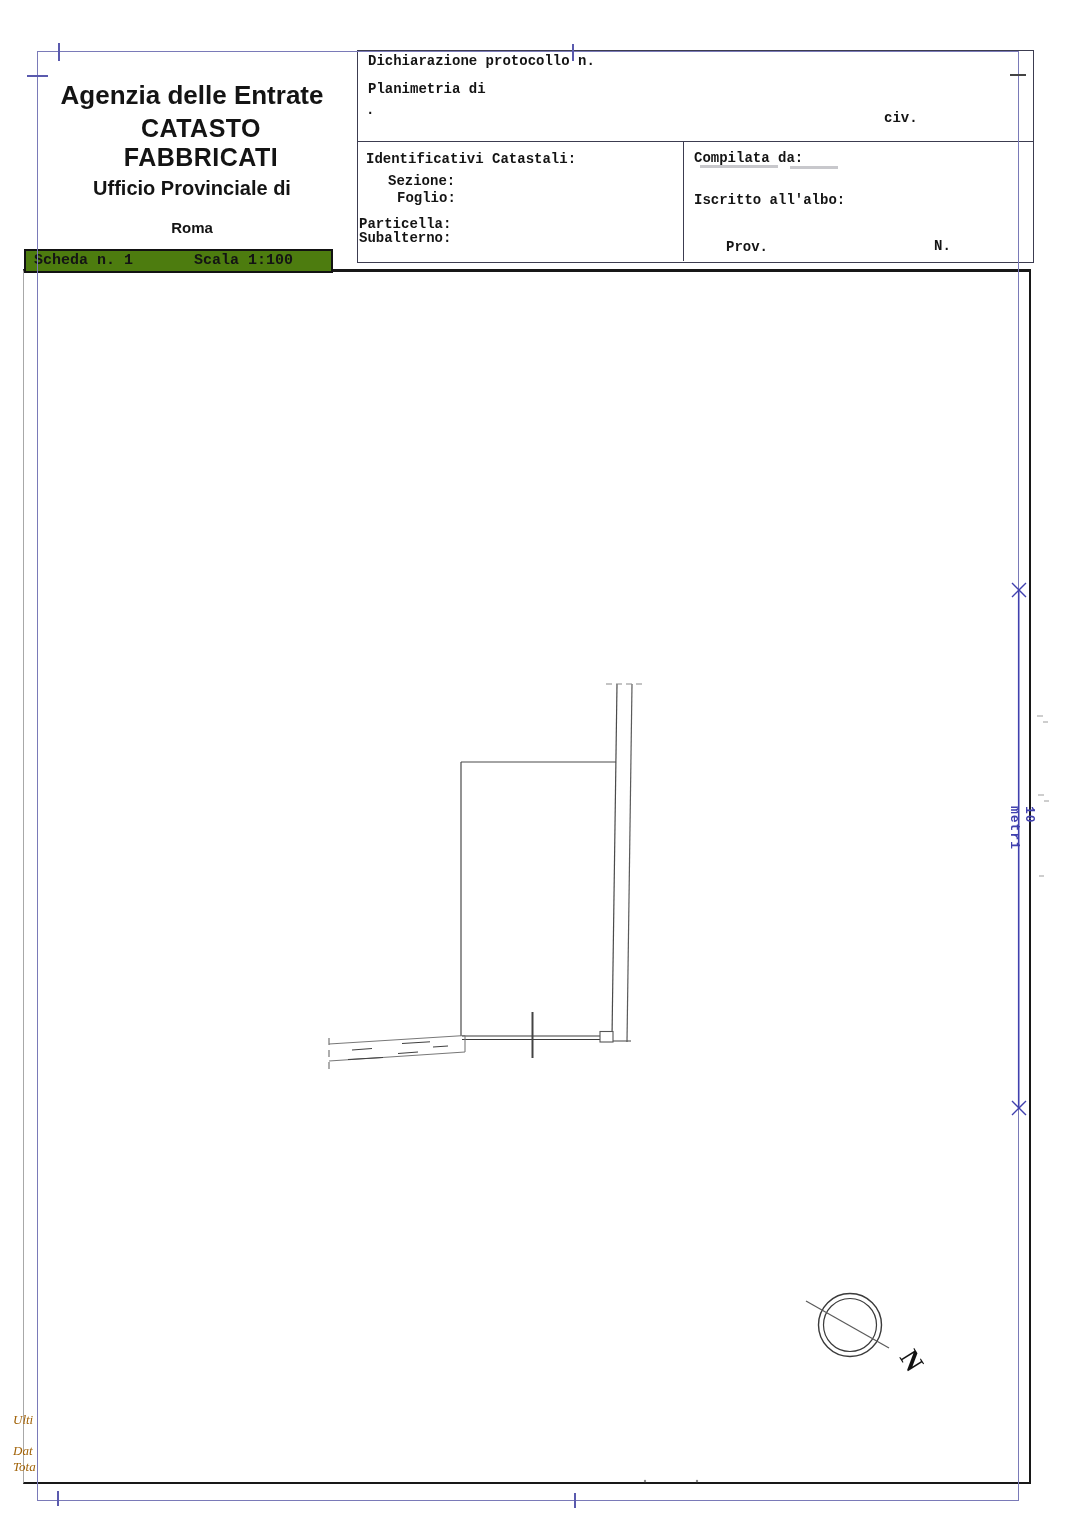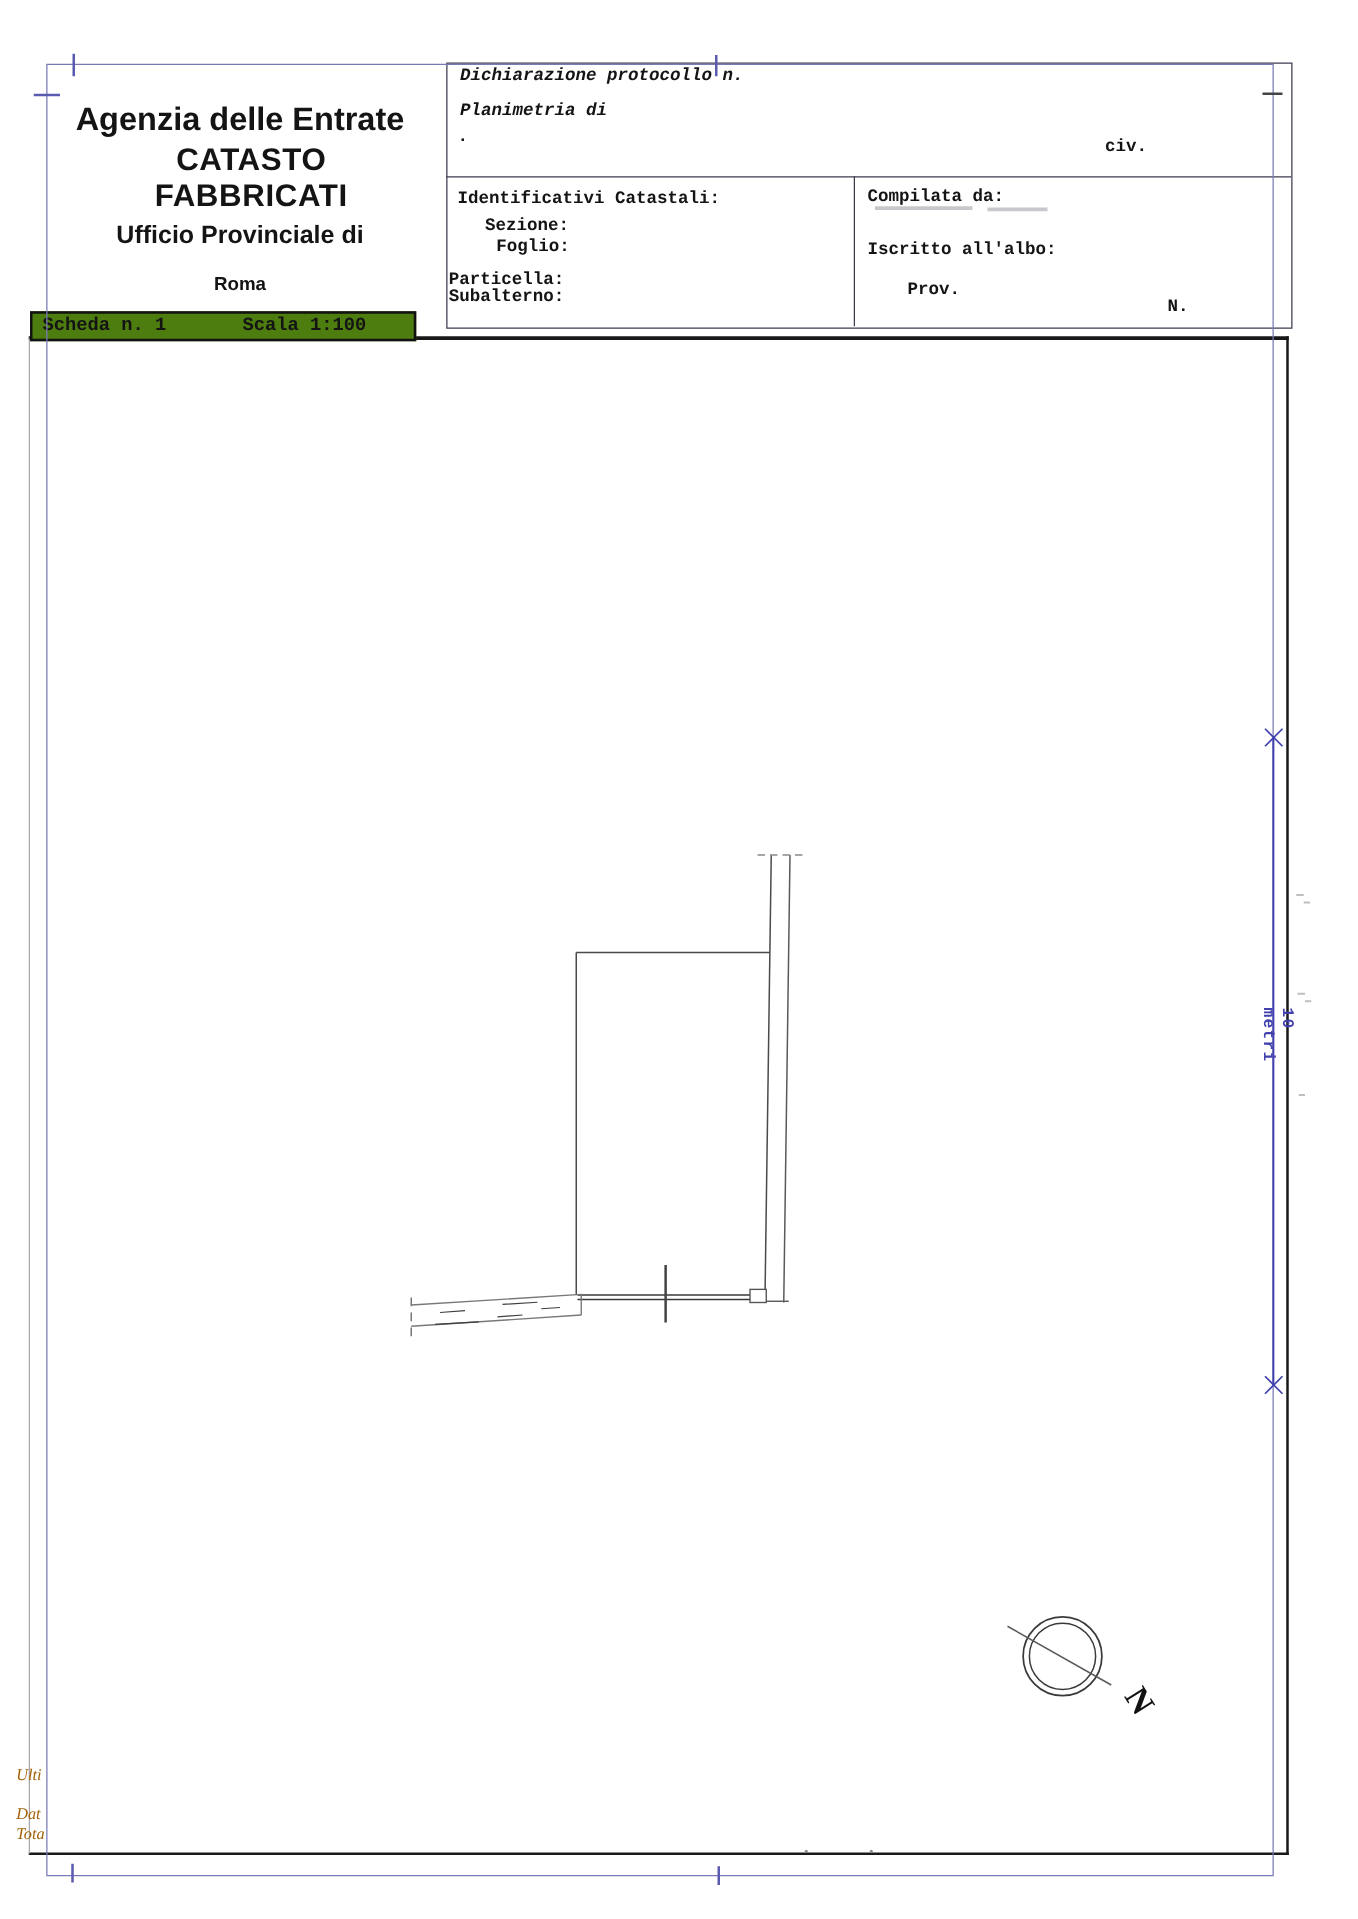--- a/index.html
+++ b/index.html
@@ -97,42 +97,42 @@
 
   <div class="abs scheda mono">
     <span style="left:8px;">Scheda n. 1</span>
     <span style="left:168px;">Scala 1:100</span>
   </div>
 
   <div class="abs formbox"></div>
   <div class="abs hdiv"></div>
   <div class="abs vdiv"></div>
 
-  <div class="abs mono ftxt" style="left:368px;top:53px;font-style:italic;">Dichiarazione protocollo n.</div>
+  <div class="abs mono ftxt" style="left:368px;top:53px;">Dichiarazione protocollo n.</div>
   <div class="abs clipstrip mono" style="left:615px;top:41px;width:140px;">
     
   </div>
   <div class="abs clipstrip mono" style="left:797px;top:41px;width:145px;">
     
   </div>
-  <div class="abs mono ftxt" style="left:368px;top:81px;font-style:italic;">Planimetria di</div>
+  <div class="abs mono ftxt" style="left:368px;top:81px;">Planimetria di</div>
   <div class="abs mono ftxt" style="left:366px;top:102px;">.</div>
   <div class="abs mono ftxt" style="left:884px;top:110px;">civ.</div>
 
   <div class="abs mono ftxt" style="left:366px;top:151px;">Identificativi Catastali:</div>
   <div class="abs mono ftxt" style="left:388px;top:173px;">Sezione:</div>
   <div class="abs mono ftxt" style="left:397px;top:190px;">Foglio:</div>
   <div class="abs mono ftxt" style="left:359px;top:216px;">Particella:</div>
   <div class="abs mono ftxt" style="left:359px;top:230px;">Subalterno:</div>
 
   <div class="abs mono ftxt" style="left:694px;top:150px;">Compilata da:</div>
   <div class="abs redact" style="left:700px;top:165px;width:78px;height:2.5px;"></div>
   <div class="abs redact" style="left:790px;top:166px;width:48px;height:2.5px;"></div>
   <div class="abs mono ftxt" style="left:694px;top:192px;">Iscritto all'albo:</div>
-  <div class="abs mono ftxt" style="left:694px;top:224px;padding-left:32px;">Prov.</div>
+  <div class="abs mono ftxt" style="left:694px;top:239px;padding-left:32px;">Prov.</div>
   <div class="abs mono ftxt" style="left:934px;top:238px;">N.</div>
 
   <svg class="abs dimsvg" width="1086" height="1535" viewBox="0 0 1086 1535">
     <path d="M1018.7 590 V1108" stroke="#4040ae" stroke-width="1.6" fill="none"></path>
     <path d="M1012 583 L1026 597 M1026 583 L1012 597" stroke="#4040ae" stroke-width="1.4" fill="none"></path>
     <path d="M1012 1101 L1026 1115 M1026 1101 L1012 1115" stroke="#4040ae" stroke-width="1.4" fill="none"></path>
   </svg>
   <div class="abs dimlabel">10 metri</div>
 
   <div class="abs foot" style="left:13px;top:1412px;">Ulti</div>

